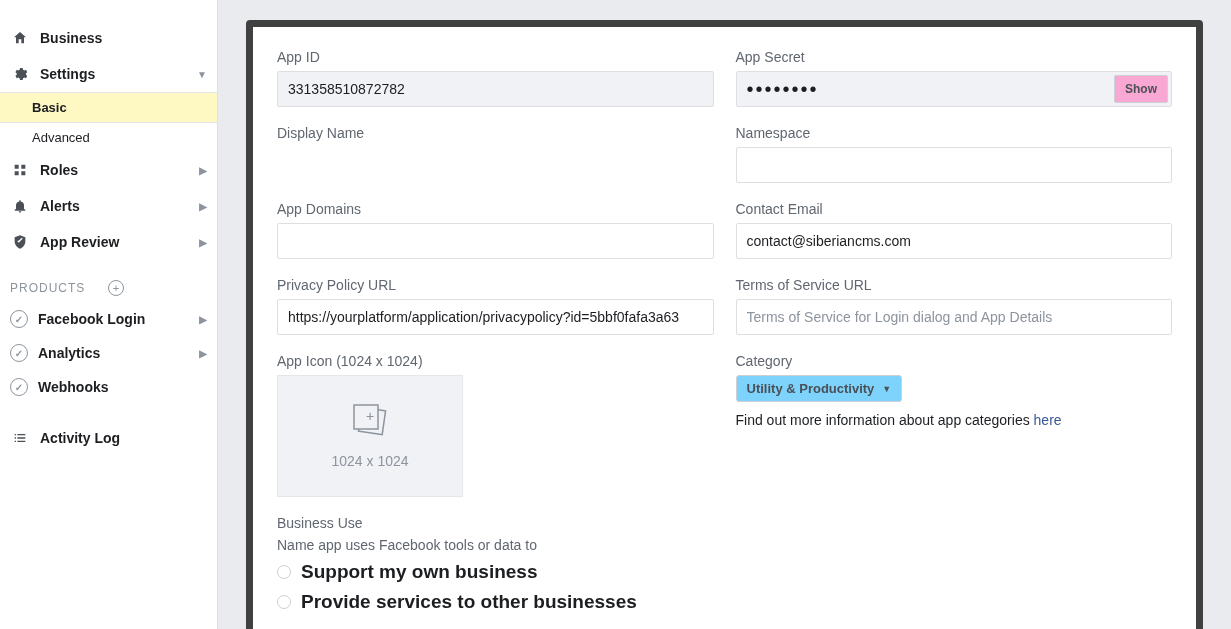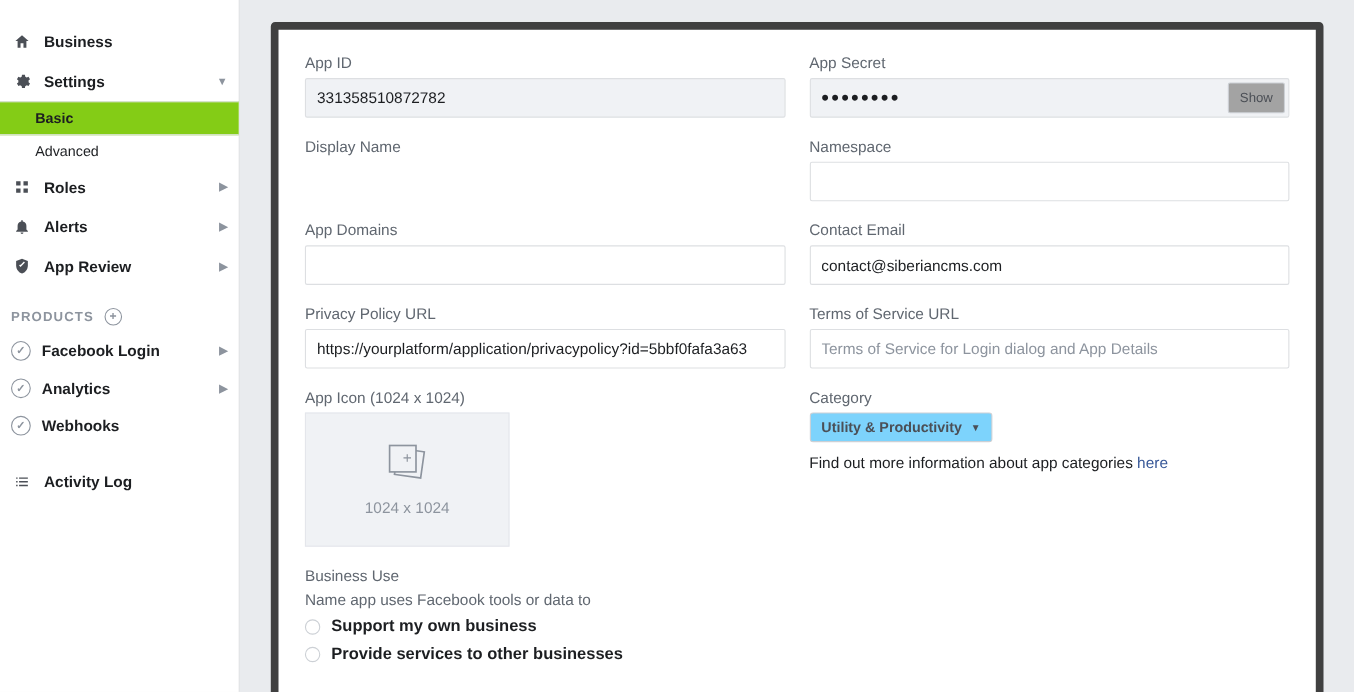--- a/index.html
+++ b/index.html
@@ -48,34 +48,35 @@
       font-size: 10px;
     }
     .sub-item {
       display: block;
       padding: 7px 10px 7px 32px;
       font-size: 13px;
       color: #1c1e21;
       cursor: pointer;
     }
     .sub-item.active {
-      background: #84cc16;
+      background: #fef9c3;
       font-weight: 700;
       border: 1px solid #e4e6eb;
       border-left: none;
       border-right: none;
     }
     .products-hdr {
       display: flex;
       align-items: center;
       padding: 20px 10px 6px 10px;
       color: #8d949e;
       font-size: 12px;
       letter-spacing: 1px;
-      font-weight: 700;
+      font-weight: 400;
+      gap: 13px;
     }
     .products-hdr .plus {
       margin-left: 10px;
       width: 16px;
       height: 16px;
       border: 1.5px solid #8d949e;
       border-radius: 50%;
       display: flex;
       align-items: center;
       justify-content: center;
@@ -172,25 +173,25 @@
       padding-right: 60px;
       letter-spacing: 2px;
       font-size: 20px;
     }
     .show-btn {
       position: absolute;
       right: 4px;
       top: 4px;
       bottom: 4px;
       padding: 0 10px;
-      background: #a3a3a3;
+      background: #f9a8d4;
       border: 1px solid #ccd0d5;
       border-radius: 2px;
       font-size: 12px;
-      font-weight: 400;
+      font-weight: 700;
       cursor: pointer;
       color: #4b4f56;
     }
     .icon-upload {
       width: 186px;
       height: 122px;
       background: #f0f2f5;
       border: 1px solid #e4e6eb;
       display: flex;
       flex-direction: column;
@@ -222,21 +223,21 @@
     .info-line a { color: #385898; text-decoration: none; cursor: pointer; }
     .biz-desc {
       color: #606770;
       font-size: 14px;
       margin-top: 2px;
     }
     .radio-row {
       display: flex;
       align-items: center;
       margin-top: 8px;
-      font-size: 15px;
+      font-size: 19px;
       font-weight: 600;
       cursor: pointer;
     }
     .radio-row .r {
       width: 14px;
       height: 14px;
       border: 1px solid #ccd0d5;
       border-radius: 50%;
       margin-right: 10px;
       background: #fff;

